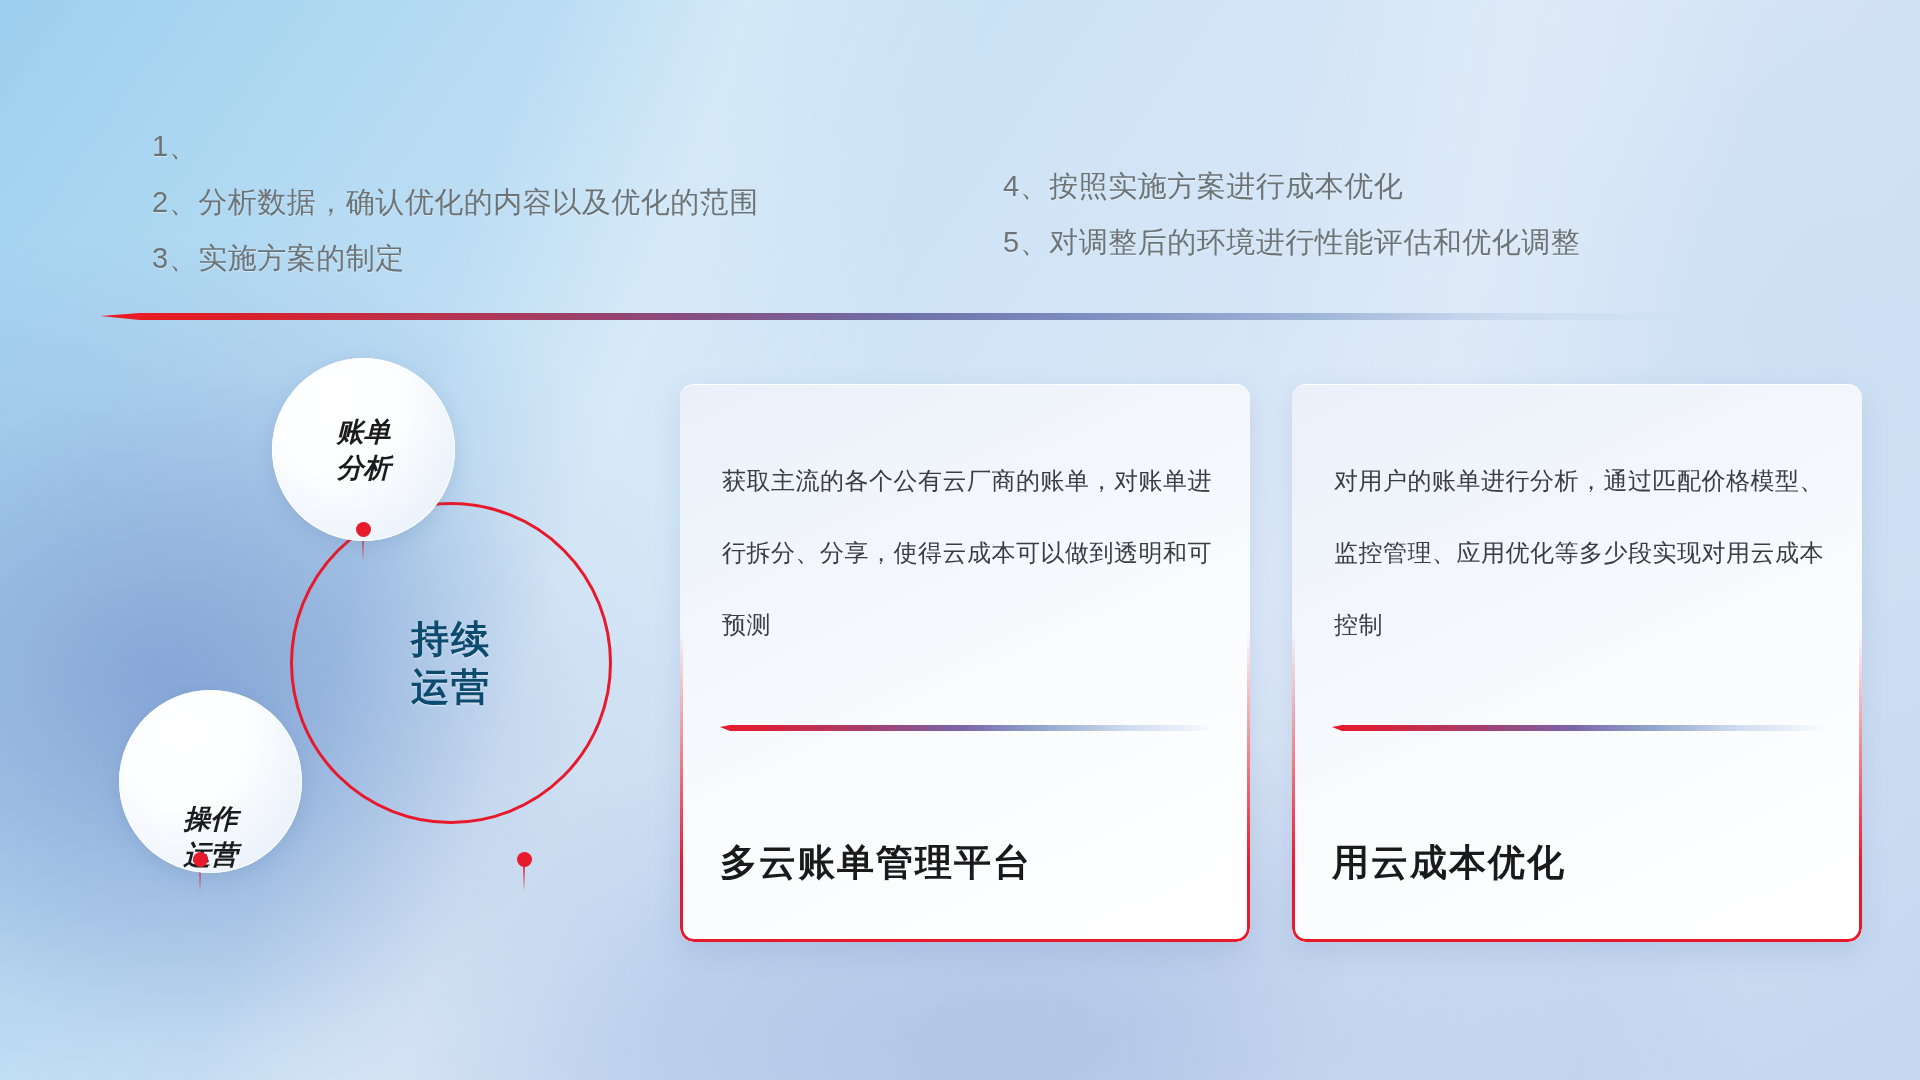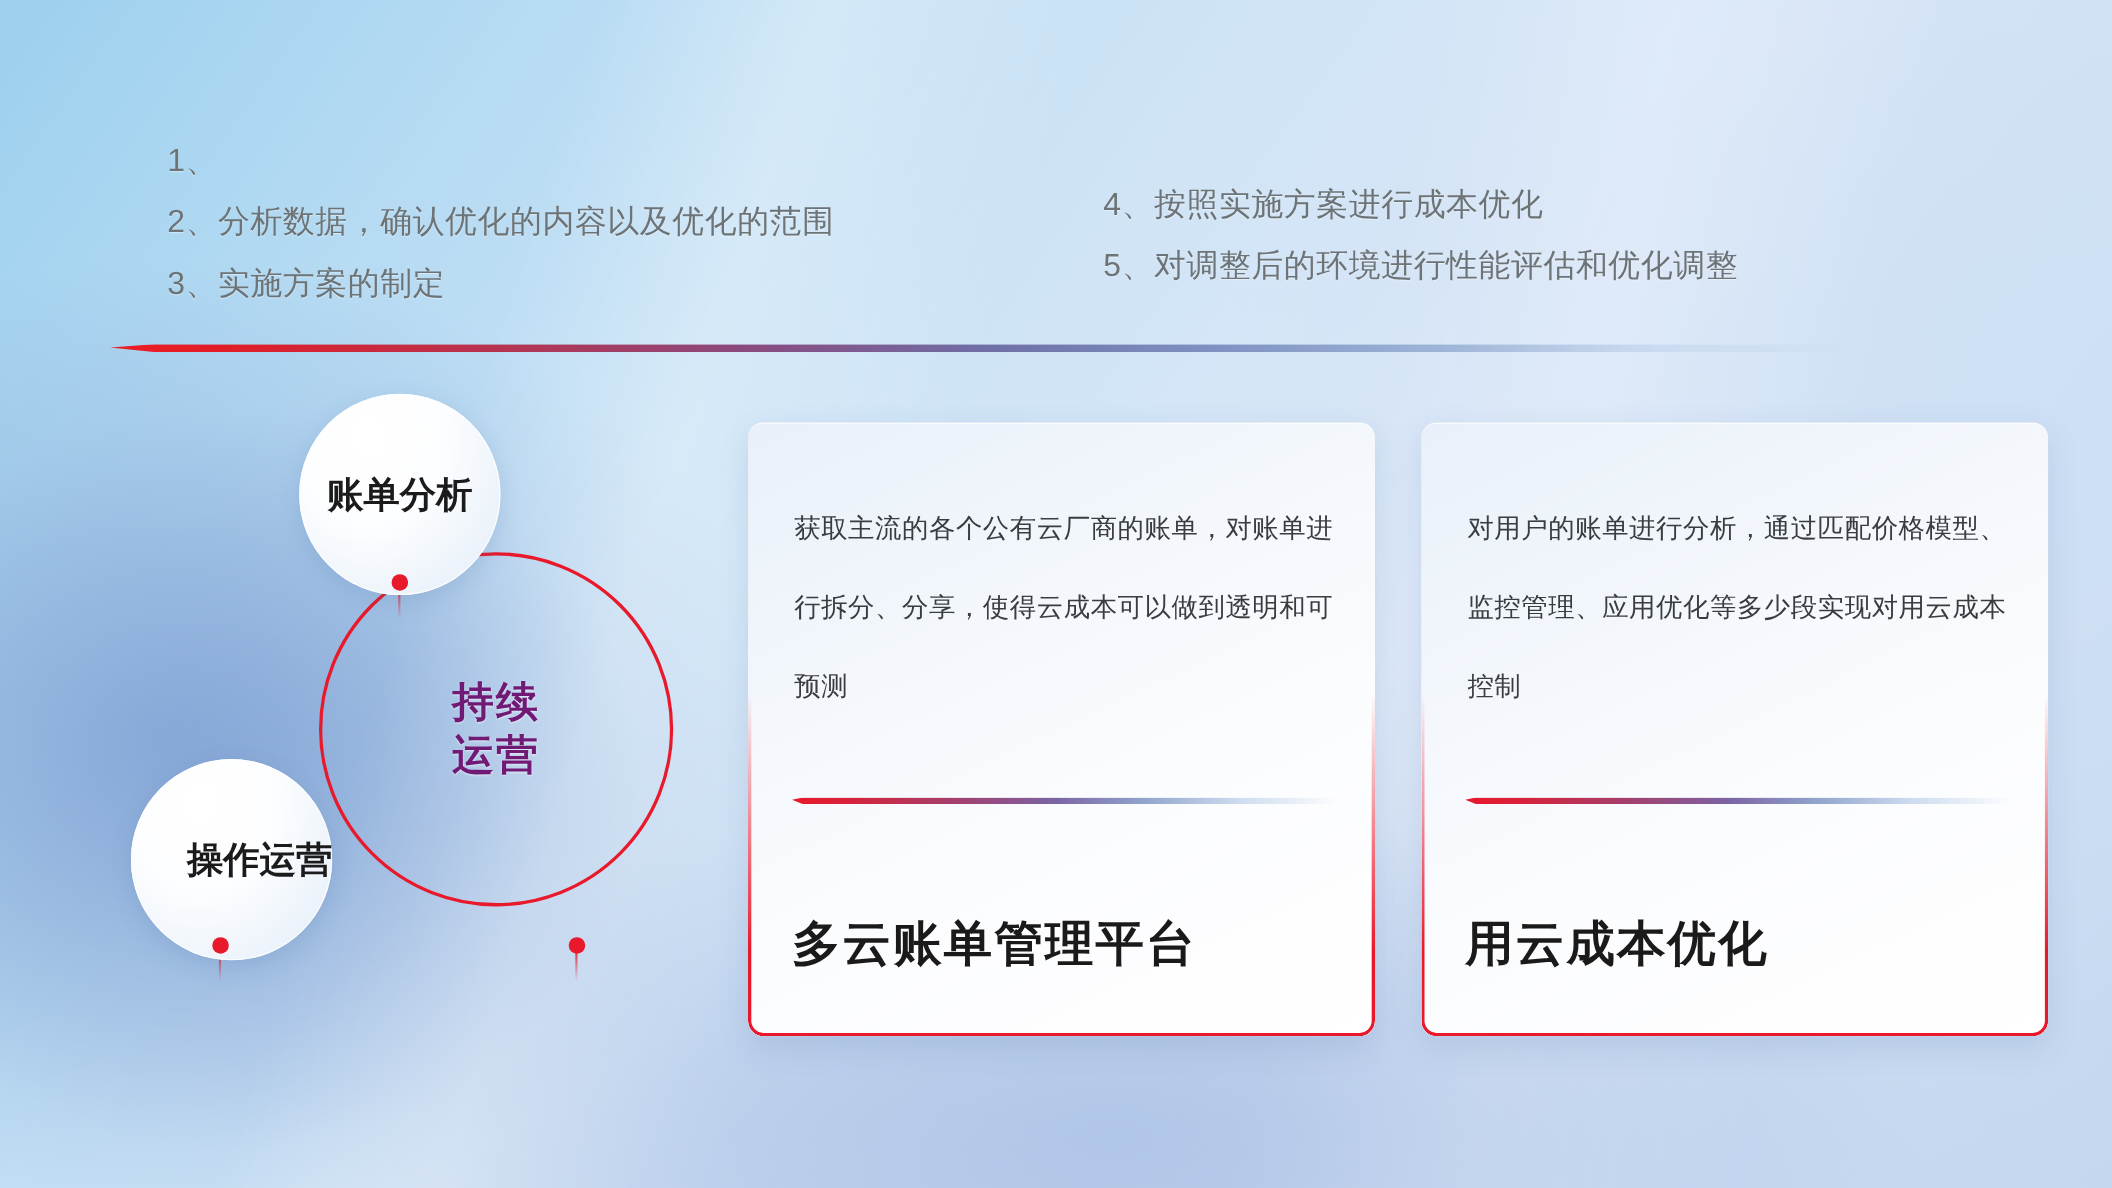--- a/index.html
+++ b/index.html
@@ -64,23 +64,24 @@
   .ring {
     position: absolute; left: 194px; top: 150px;
     width: 322px; height: 322px;
     border: 3px solid #e8192b; border-radius: 50%;
   }
   .bubble {
     position: absolute; border-radius: 50%;
     background:
       radial-gradient(ellipse at 35% 22%, #ffffff 0%, #fdfeff 38%, #eef4fb 72%, #e4edf8 100%);
     box-shadow: 0 6px 20px rgba(70,110,160,0.18), inset 0 0 0 1px rgba(255,255,255,0.85);
-    display: flex; flex-direction: row; align-items: center; justify-content: center;
-    color: #1b1b1b; font-weight: 700; font-size: 33px; line-height: 36px;
+    display: flex; flex-direction: column; align-items: center; justify-content: center;
+    color: #1b1b1b; font-weight: 700; font-size: 27px; line-height: 36px;
     text-align: center;
+    font-style: italic;
   }
   .bubble.b1 { left: 176px; top: 6px;   width: 183px; height: 183px; }
   .bubble.b2 { left: 23px;  top: 338px; width: 183px; height: 183px; justify-content: flex-end; }
   .bubble.b3 { left: 337px; top: 338px; width: 183px; height: 183px; }
   .dot {
     position: absolute; width: 15px; height: 15px;
     background: #e8192b; border-radius: 50%;
   }
   .dot.d1 { left: 260px; top: 170px; }
   .dot.d2 { left: 97px;  top: 500px; }
@@ -88,21 +89,21 @@
   .tick {
     position: absolute; width: 2px; height: 26px;
     background: linear-gradient(180deg, rgba(232,25,43,0.85), rgba(232,25,43,0.0));
   }
   .tick.t1 { left: 266px; top: 184px; }
   .tick.t2 { left: 103px; top: 514px; }
   .tick.t3 { left: 427px; top: 514px; }
   .center-label {
     position: absolute; left: 265px; top: 595px;
     transform: translate(-50%, -50%);
-    text-align: center; color: #701a75;
+    text-align: center; color: #0c4a6e;
     font-size: 38px; font-weight: 800; line-height: 48px; letter-spacing: 2px;
     text-shadow: 0 1px 2px rgba(255,255,255,0.6);
   }
   .center-label { left: 355px; top: 311px; }
 
   
   .card {
     position: absolute; top: 384px; width: 570px; height: 558px;
     border-radius: 14px;
     background: linear-gradient(155deg, #e9f0f9 0%, #f3f7fc 32%, #fbfcfe 62%, #ffffff 100%);
@@ -128,21 +129,21 @@
   }
   .card-rule {
     position: absolute; left: 40px; right: 34px; top: 340px; height: 6px;
     background: linear-gradient(90deg, #e8192b 0%, #d8223a 10%, #a3406e 30%,
                 #7b63a4 48%, #8fa3cb 64%, rgba(176,199,230,0.6) 82%, rgba(200,218,240,0.0) 100%);
     clip-path: polygon(0 35%, 2% 0, 100% 0, 100% 100%, 2% 100%);
     border-radius: 1px;
   }
   .card-title {
     position: absolute; left: 40px; right: 30px; bottom: 54px;
-    font-size: 44px; font-weight: 800; color: #1a1a1a; letter-spacing: 2px;
+    font-size: 37px; font-weight: 800; color: #1a1a1a; letter-spacing: 2px;
   }
 </style>
 </head>
 <body>
 
 <div class="sheen"></div>
 <div class="glow-left"></div>
 <div class="glow-bottom"></div>
 
 <div class="steps-left">

